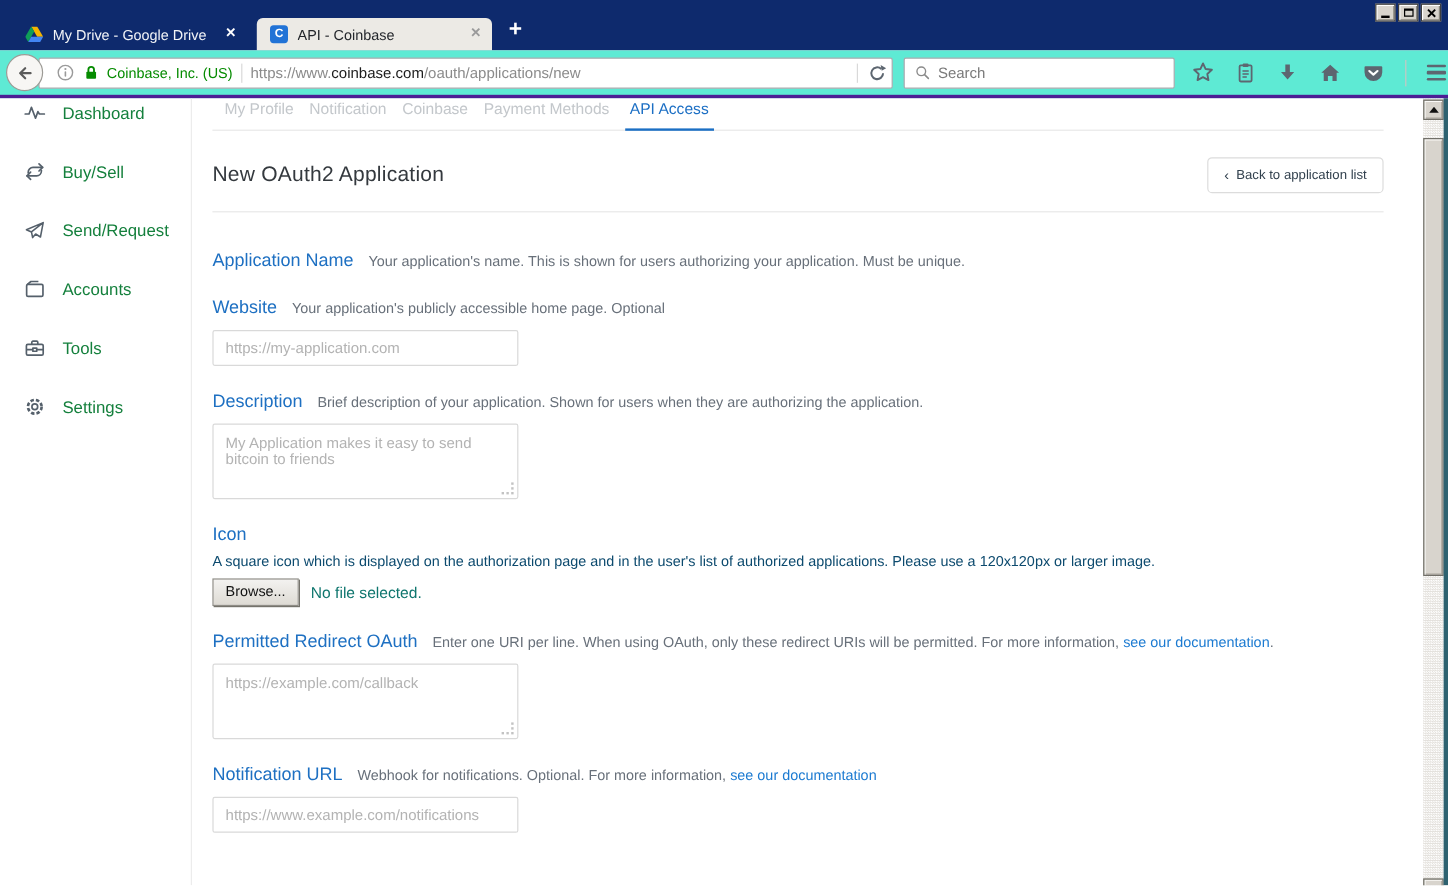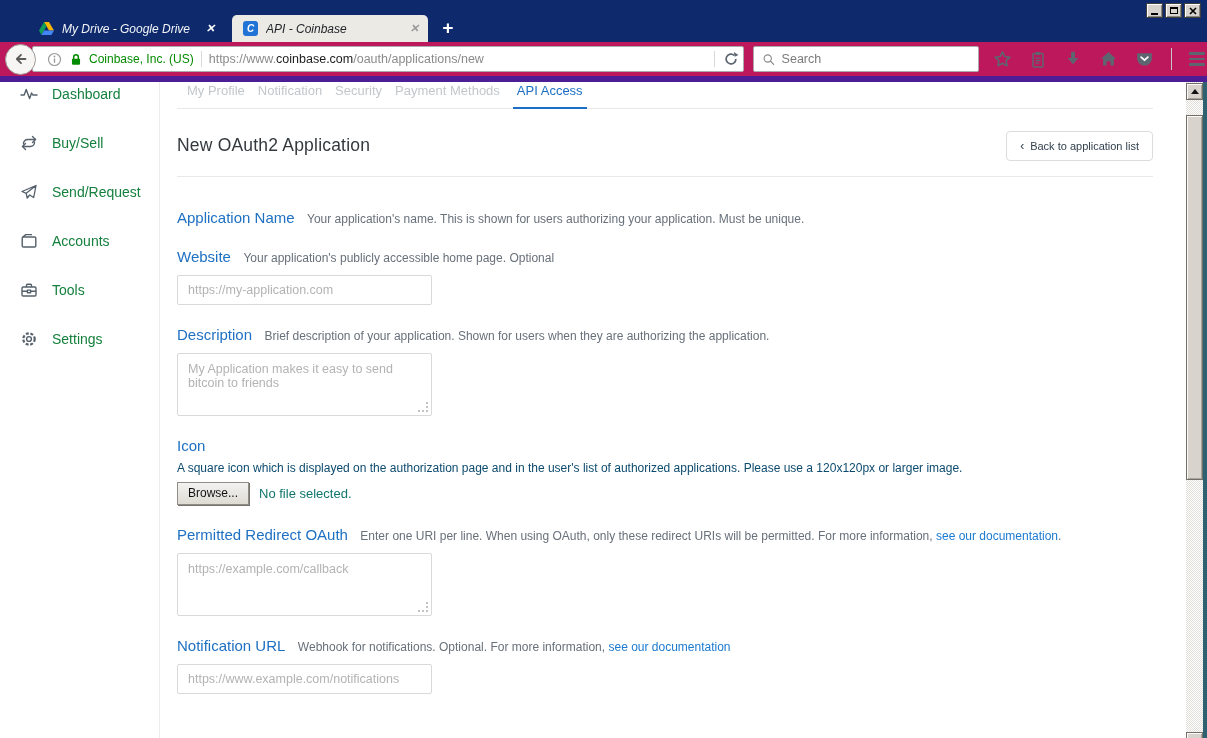--- a/index.html
+++ b/index.html
@@ -9,35 +9,35 @@
 
   
   .titlebar { position:absolute; top:0; left:0; right:0; height:42px; background:#0e2a6d; }
   .win-controls { position:absolute; top:3px; right:6px; display:flex; gap:2px; }
   .win-btn { width:17px; height:15px; background:#d8d4cd; border:1px solid #3f3f3f;
     box-shadow: inset 1px 1px 0 #ffffff, inset -1px -1px 0 #8b887f;
     display:flex; align-items:center; justify-content:center; cursor:default; }
   .glyph-min { width:7px; height:2px; background:#000; margin-top:7px; }
   .glyph-max { width:8px; height:7px; border:1px solid #000; border-top-width:2px; }
 
-  .tabstrip { position:absolute; left:28px; top:15px; height:27px; display:flex; align-items:center;font-style:italic; }
+  .tabstrip { position:absolute; left:10px; top:15px; height:27px; display:flex; align-items:flex-start; }
   .tab { height:27px; display:flex; align-items:center; gap:8px; padding:0 9px 0 11px; width:196px; }
   .tab.inactive { color:#f2f4f7; }
   .tab.active { background:#eceae5; border-radius:5px 5px 0 0; color:#23262b; margin-left:8px; }
   .tab-title { font-size:12px; white-space:nowrap; overflow:hidden; flex:1; }
   .tab-close { font-size:11px; font-weight:bold; line-height:1; cursor:pointer; }
   .tab.inactive .tab-close { color:#ffffff; }
   .tab.active .tab-close { color:#9a9a9a; }
   .newtab { color:#fff; font-size:19px; font-weight:bold; margin:0 0 3px 14px; cursor:pointer; line-height:1; }
   .favicon-cb { width:15px; height:15px; border-radius:3px; background:#2173d6; color:#fff;
     font-size:10px; font-weight:bold; display:flex; align-items:center; justify-content:center; flex:none; }
 
   
-  .navbar { position:absolute; top:42px; left:0; right:0; height:40px; background:#be185d;
-    border-bottom:6px solid #4c1d95; display:flex; align-items:center; padding:0 10px 0 5px; }
+  .navbar { position:absolute; top:42px; left:0; right:0; height:40px; background:#5eead4;
+    border-bottom:3px solid #4c1d95; display:flex; align-items:center; padding:0 10px 0 5px; }
   .back-btn { width:31px; height:31px; border-radius:50%; background:#f7f6f4; border:1px solid #9d9b96;
     display:flex; align-items:center; justify-content:center; flex:none; z-index:2; cursor:pointer; }
   .urlbar { height:26px; background:#fff; border:1px solid #ababaf; border-radius:2px; margin-left:-4px;
     width:712px; display:flex; align-items:center; padding:0 4px 0 14px; gap:7px; flex:none; }
   .identity { display:flex; align-items:center; gap:6px; cursor:pointer; }
   .identity-label { color:#058b00; font-size:12px; white-space:nowrap; }
   .url-sep { width:1px; height:16px; background:#d9d9d9; }
   .url-text { font-size:12.5px; color:#8b8b8b; white-space:nowrap; flex:1; overflow:hidden; }
   .url-text b { color:#1c1c1c; font-weight:normal; }
   .reload { margin-left:auto; display:flex; align-items:center; gap:8px; }
@@ -275,21 +275,21 @@
             <circle cx="9" cy="9" r="5.7" fill="none" stroke="#55606b" stroke-width="2.2" stroke-dasharray="2.9 1.7"></circle>
           </svg>
           <span>Settings</span>
         </div>
       </div>
 
       <div class="main">
         <div class="pagetabs">
           <span class="pagetab">My Profile</span>
           <span class="pagetab">Notification</span>
-          <span class="pagetab">Security</span>
+          <span class="pagetab">Coinbase</span>
           <span class="pagetab">Payment Methods</span>
           <span class="pagetab active">API Access</span>
         </div>
 
         <div class="page-header">
           <h1 class="page-title">New OAuth2 Application</h1>
           <button class="back-list-btn">
             <span class="chev">‹</span>
             <span>Back to application list</span>
           </button>

